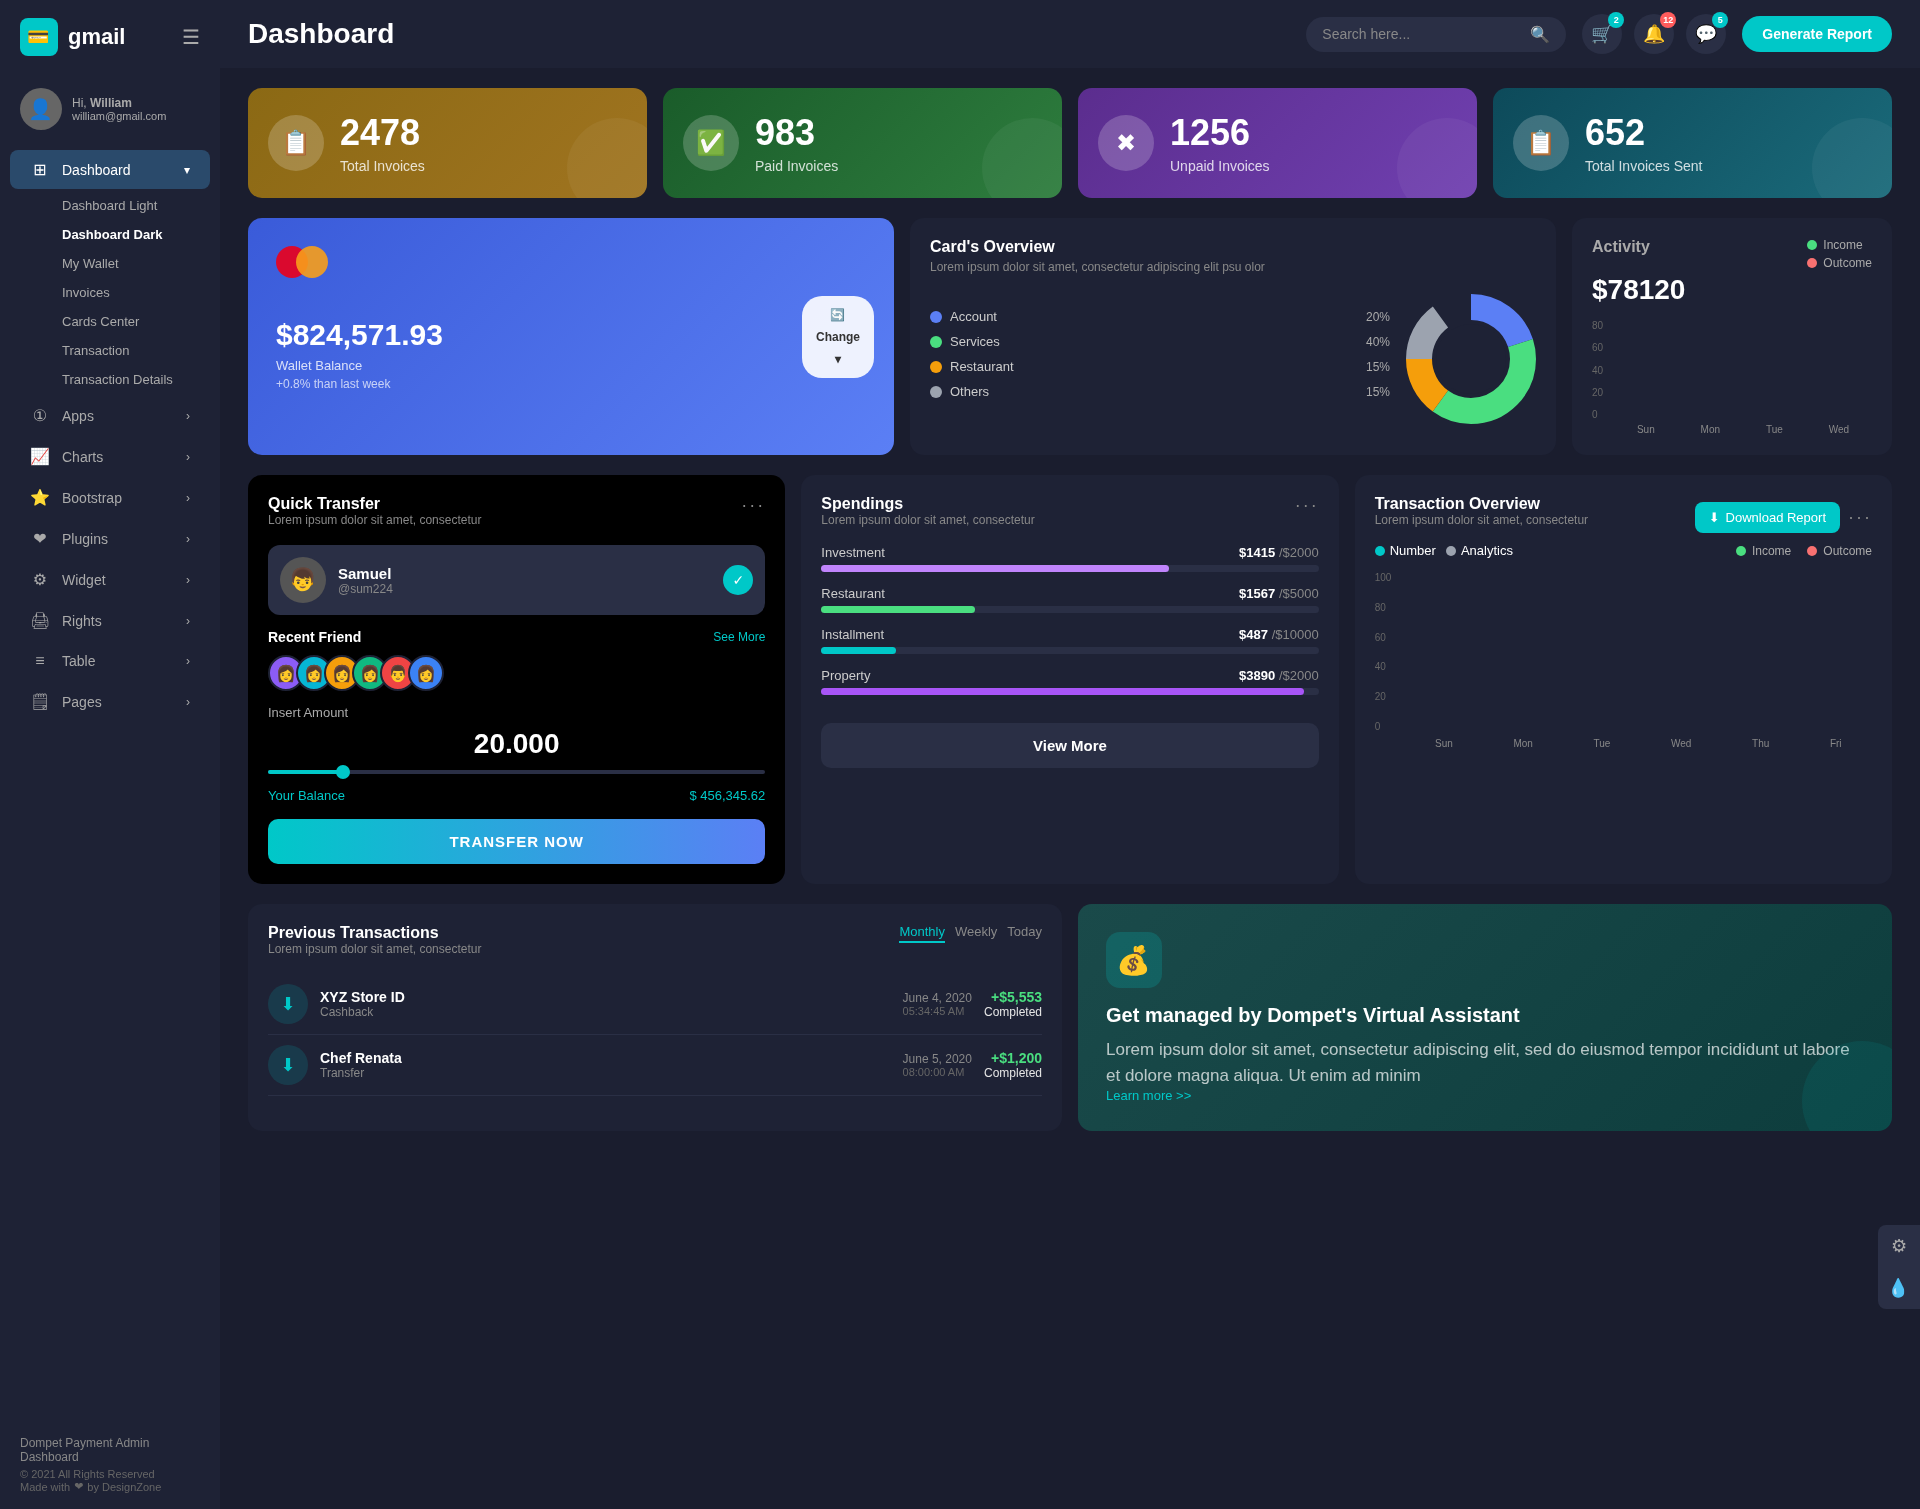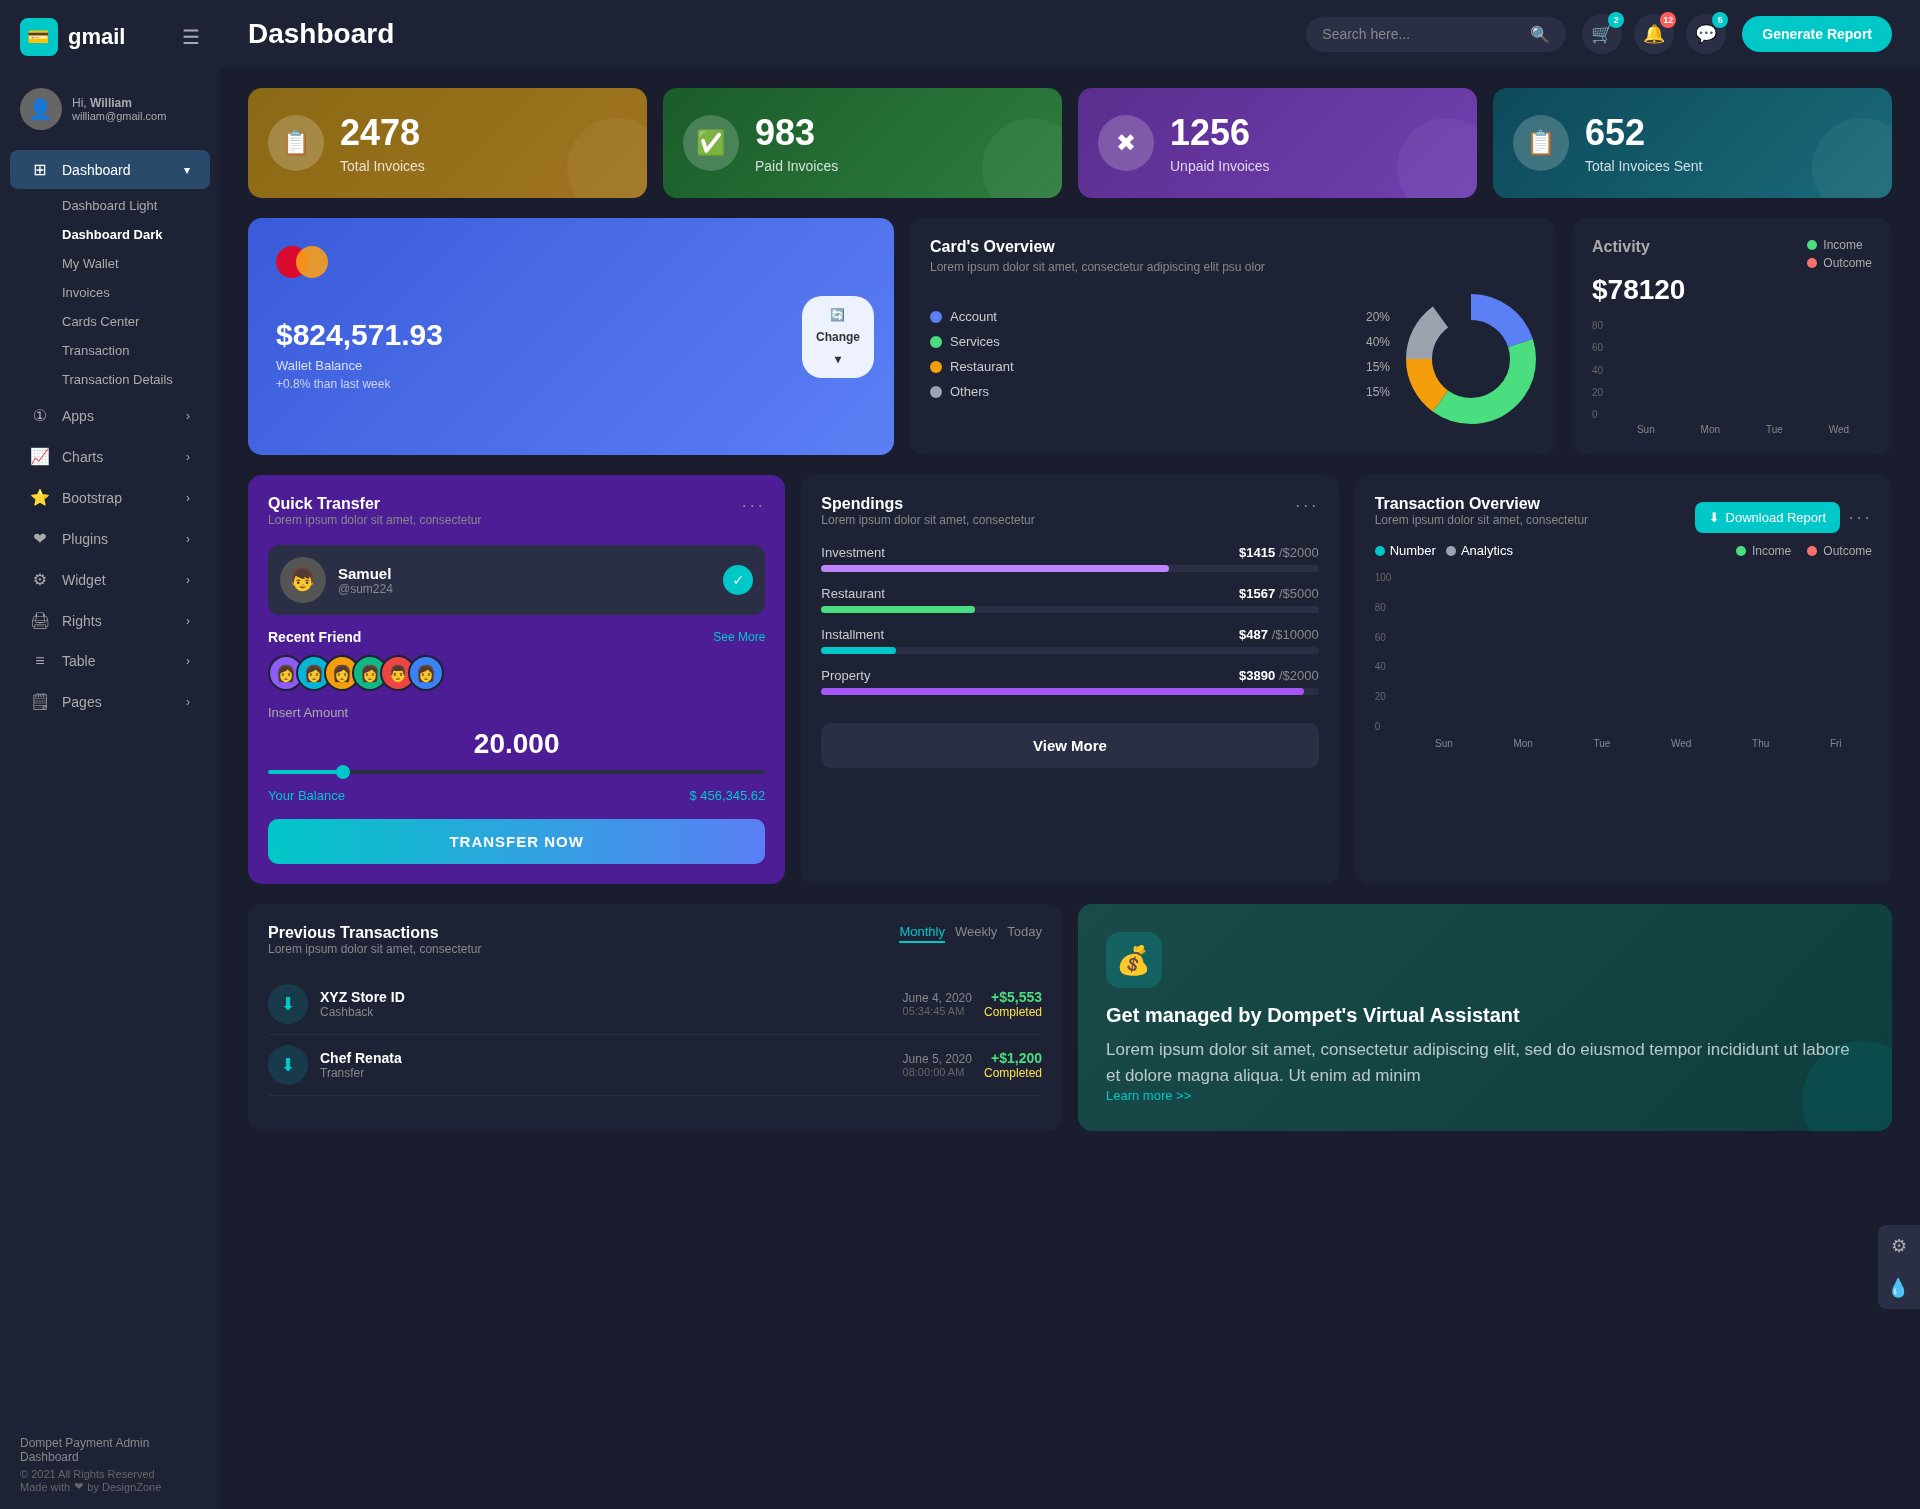--- a/index.html
+++ b/index.html
@@ -98,21 +98,21 @@
     .bars-area { display: flex; align-items: flex-end; gap: 4px; height: 100px; padding-left: 20px; }
     .bar-group { display: flex; gap: 2px; align-items: flex-end; flex: 1; justify-content: center; }
     .bar { width: 10px; border-radius: 4px 4px 0 0; }
     .bar.income { background: #4ade80; }
     .bar.outcome { background: #f87171; }
 
     
     .bottom-row { display: grid; grid-template-columns: 1fr 1fr 1fr; gap: 16px; margin-bottom: 20px; }
 
     
-    .quick-transfer { background: #4c1d95; border-radius: 14px; padding: 20px; }
+    .quick-transfer { background: #000000; border-radius: 14px; padding: 20px; }
     .card-header { display: flex; justify-content: space-between; align-items: flex-start; margin-bottom: 4px; }
     .card-title { font-size: 16px; font-weight: 700; color: #fff; }
     .card-desc { font-size: 12px; color: #888; margin-bottom: 14px; }
     .three-dots { color: #888; cursor: pointer; font-size: 18px; letter-spacing: 2px; }
     .user-row { display: flex; align-items: center; gap: 12px; background: #2a2f45; border-radius: 12px; padding: 12px; margin-bottom: 14px; }
     .user-ava { width: 46px; height: 46px; border-radius: 50%; background: #555; display: flex; align-items: center; justify-content: center; font-size: 22px; overflow: hidden; }
     .user-meta { flex: 1; }
     .user-name { font-size: 15px; font-weight: 600; }
     .user-handle { font-size: 12px; color: #888; }
     .check-circle { width: 30px; height: 30px; border-radius: 50%; background: #00c8c8; display: flex; align-items: center; justify-content: center; color: #fff; font-size: 14px; }
@@ -171,21 +171,21 @@
     .pt-desc { font-size: 12px; color: #888; margin-bottom: 14px; }
     .pt-row { display: flex; align-items: center; gap: 12px; padding: 10px 0; border-bottom: 1px solid #2a2f45; }
     .pt-icon { width: 40px; height: 40px; border-radius: 50%; display: flex; align-items: center; justify-content: center; font-size: 18px; flex-shrink: 0; }
     .pt-icon.green { background: rgba(0,200,200,0.15); color: #00c8c8; }
     .pt-info { flex: 1; }
     .pt-name { font-size: 14px; font-weight: 600; }
     .pt-type { font-size: 12px; color: #888; }
     .pt-date { font-size: 12px; color: #888; }
     .pt-date2 { font-size: 11px; color: #666; }
     .pt-amount { font-size: 14px; font-weight: 700; color: #4ade80; }
-    .pt-status { font-size: 12px; color: #fde047; }
+    .pt-status { font-size: 12px; color: #e5e5e5; }
 
     
     .va-card { background: linear-gradient(135deg, #1a4a4a, #0d3d3d); border-radius: 14px; padding: 28px; display: flex; flex-direction: column; justify-content: space-between; position: relative; overflow: hidden; }
     .va-icon { width: 56px; height: 56px; border-radius: 14px; background: rgba(0,200,200,0.2); display: flex; align-items: center; justify-content: center; font-size: 28px; margin-bottom: 16px; }
     .va-title { font-size: 20px; font-weight: 700; color: #fff; margin-bottom: 10px; }
     .va-desc { font-size: 17px; color: rgba(255,255,255,0.7); margin-bottom: 0; line-height: 1.5; }
     .va-link { font-size: 13px; color: #00c8c8; cursor: pointer; }
     .va-bg-circle { position: absolute; right: -30px; bottom: -30px; width: 120px; height: 120px; border-radius: 50%; background: rgba(0,200,200,0.1); }
 
     

